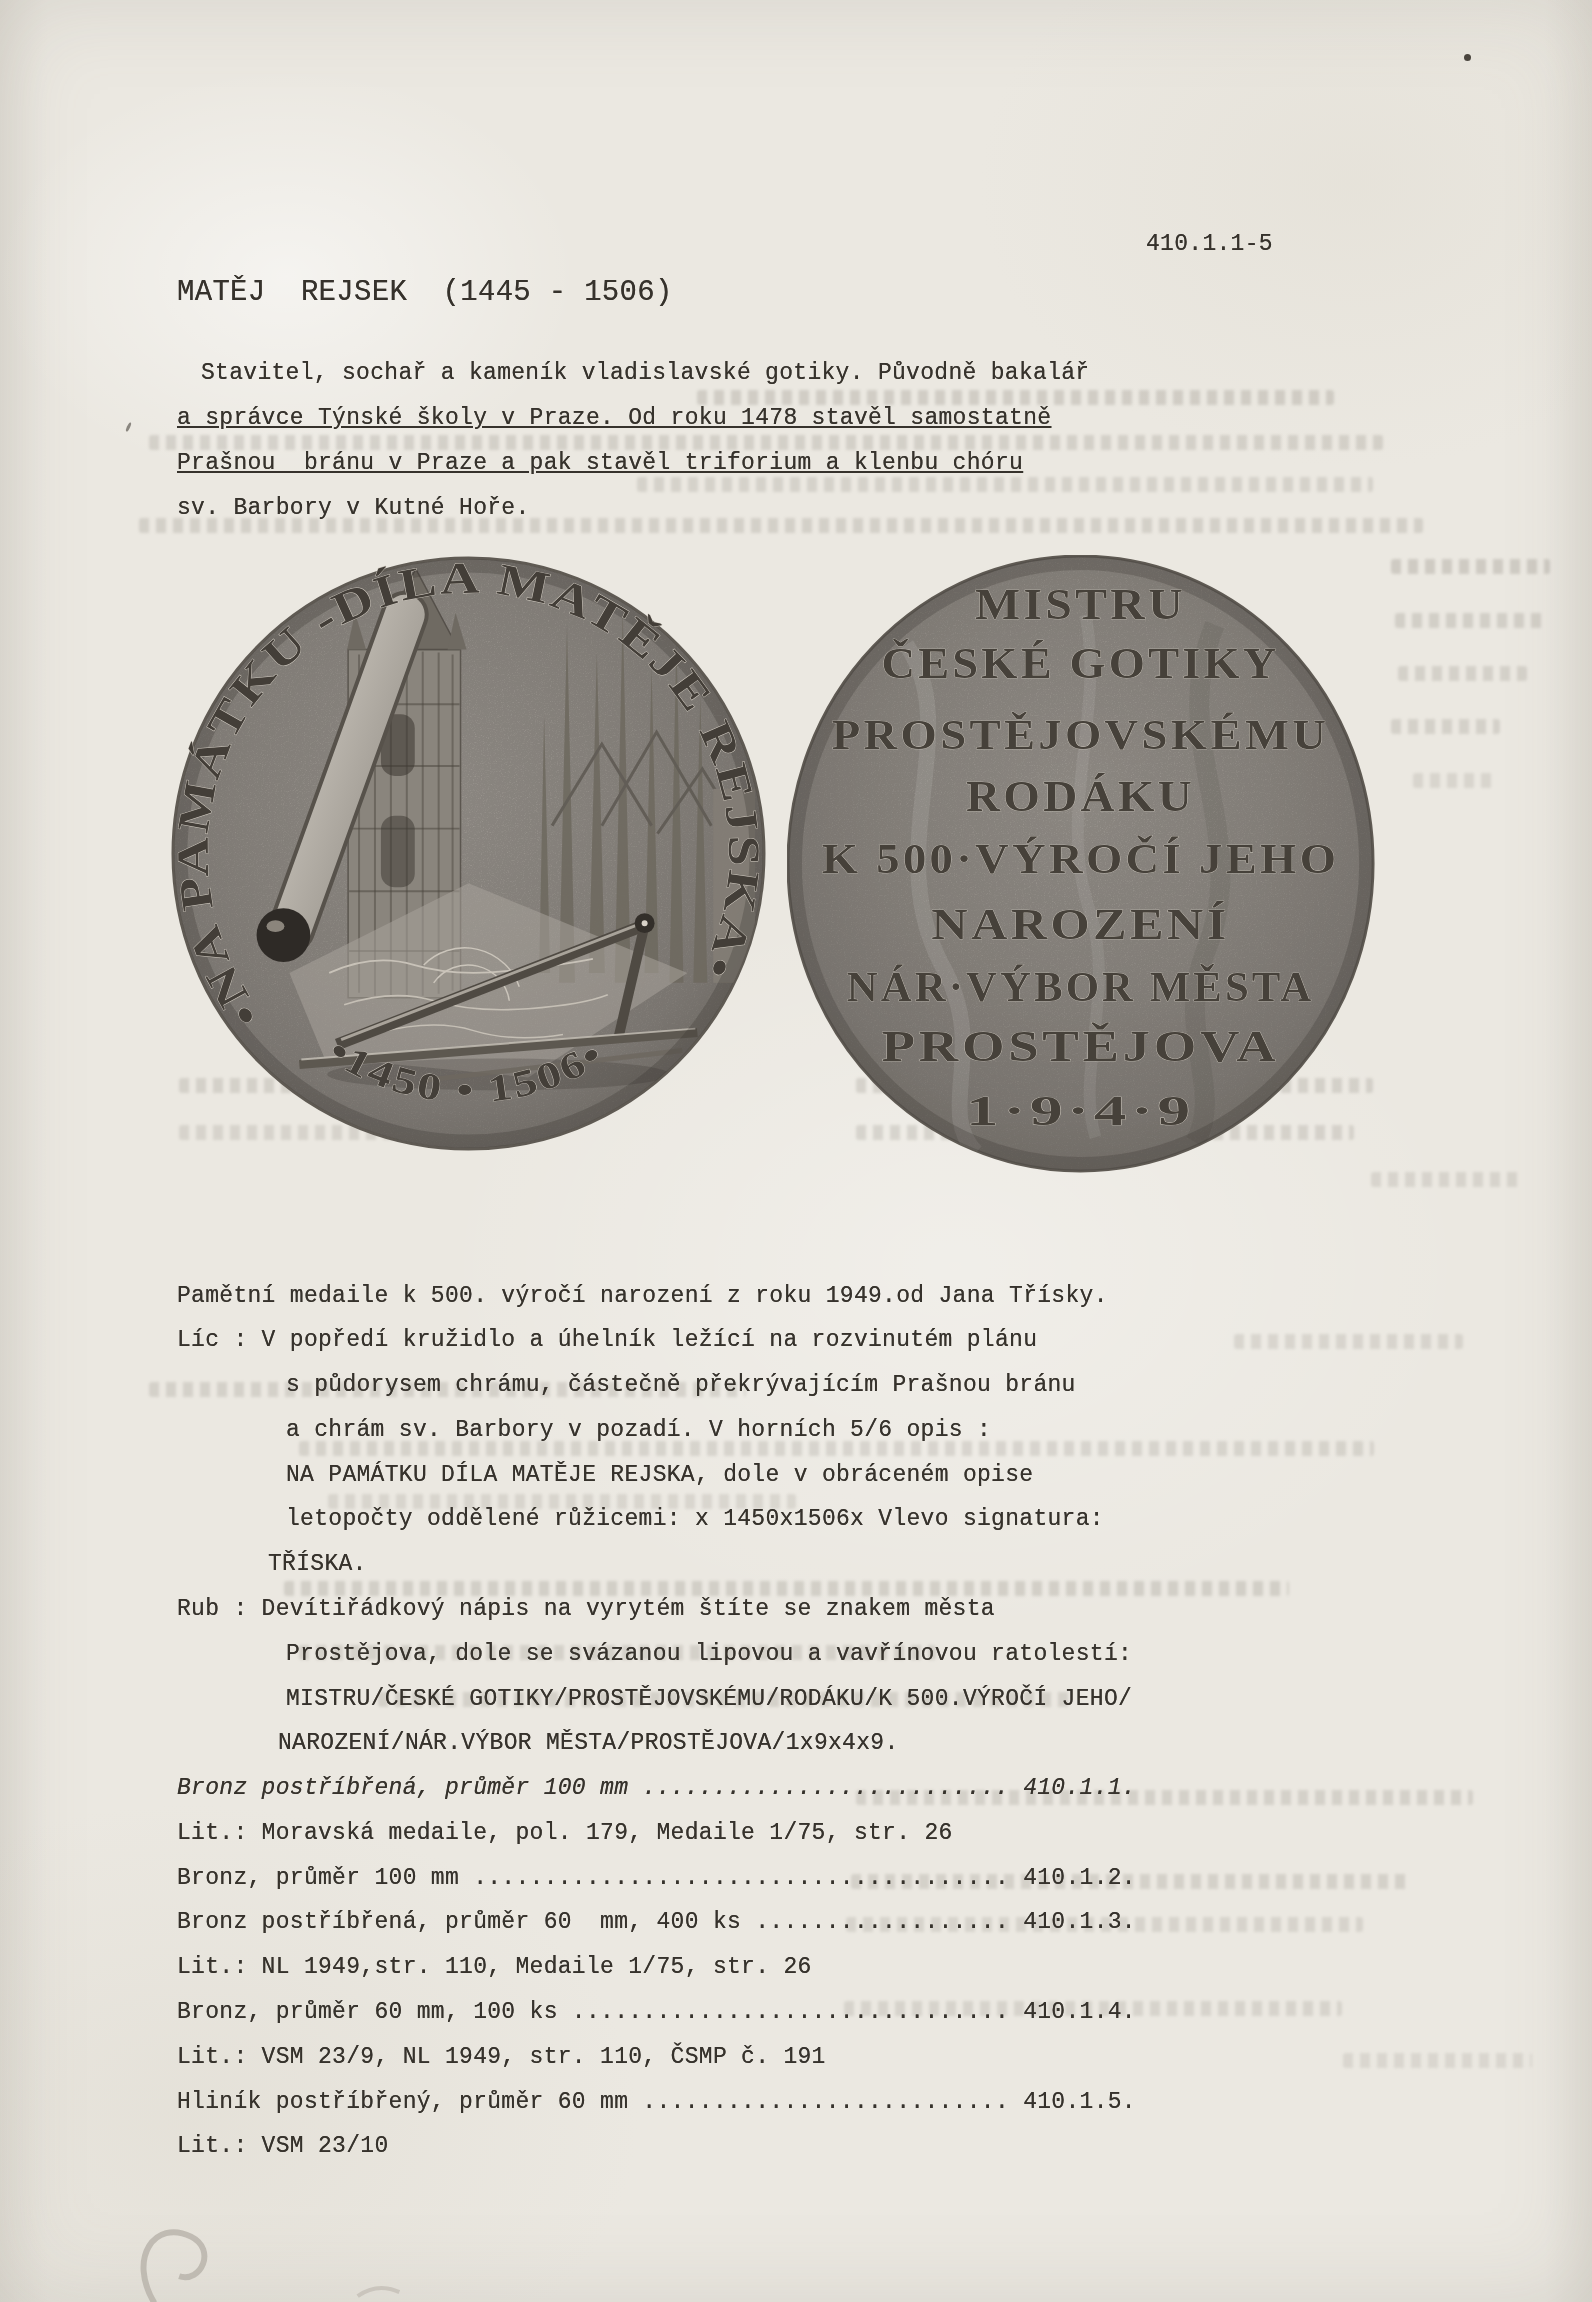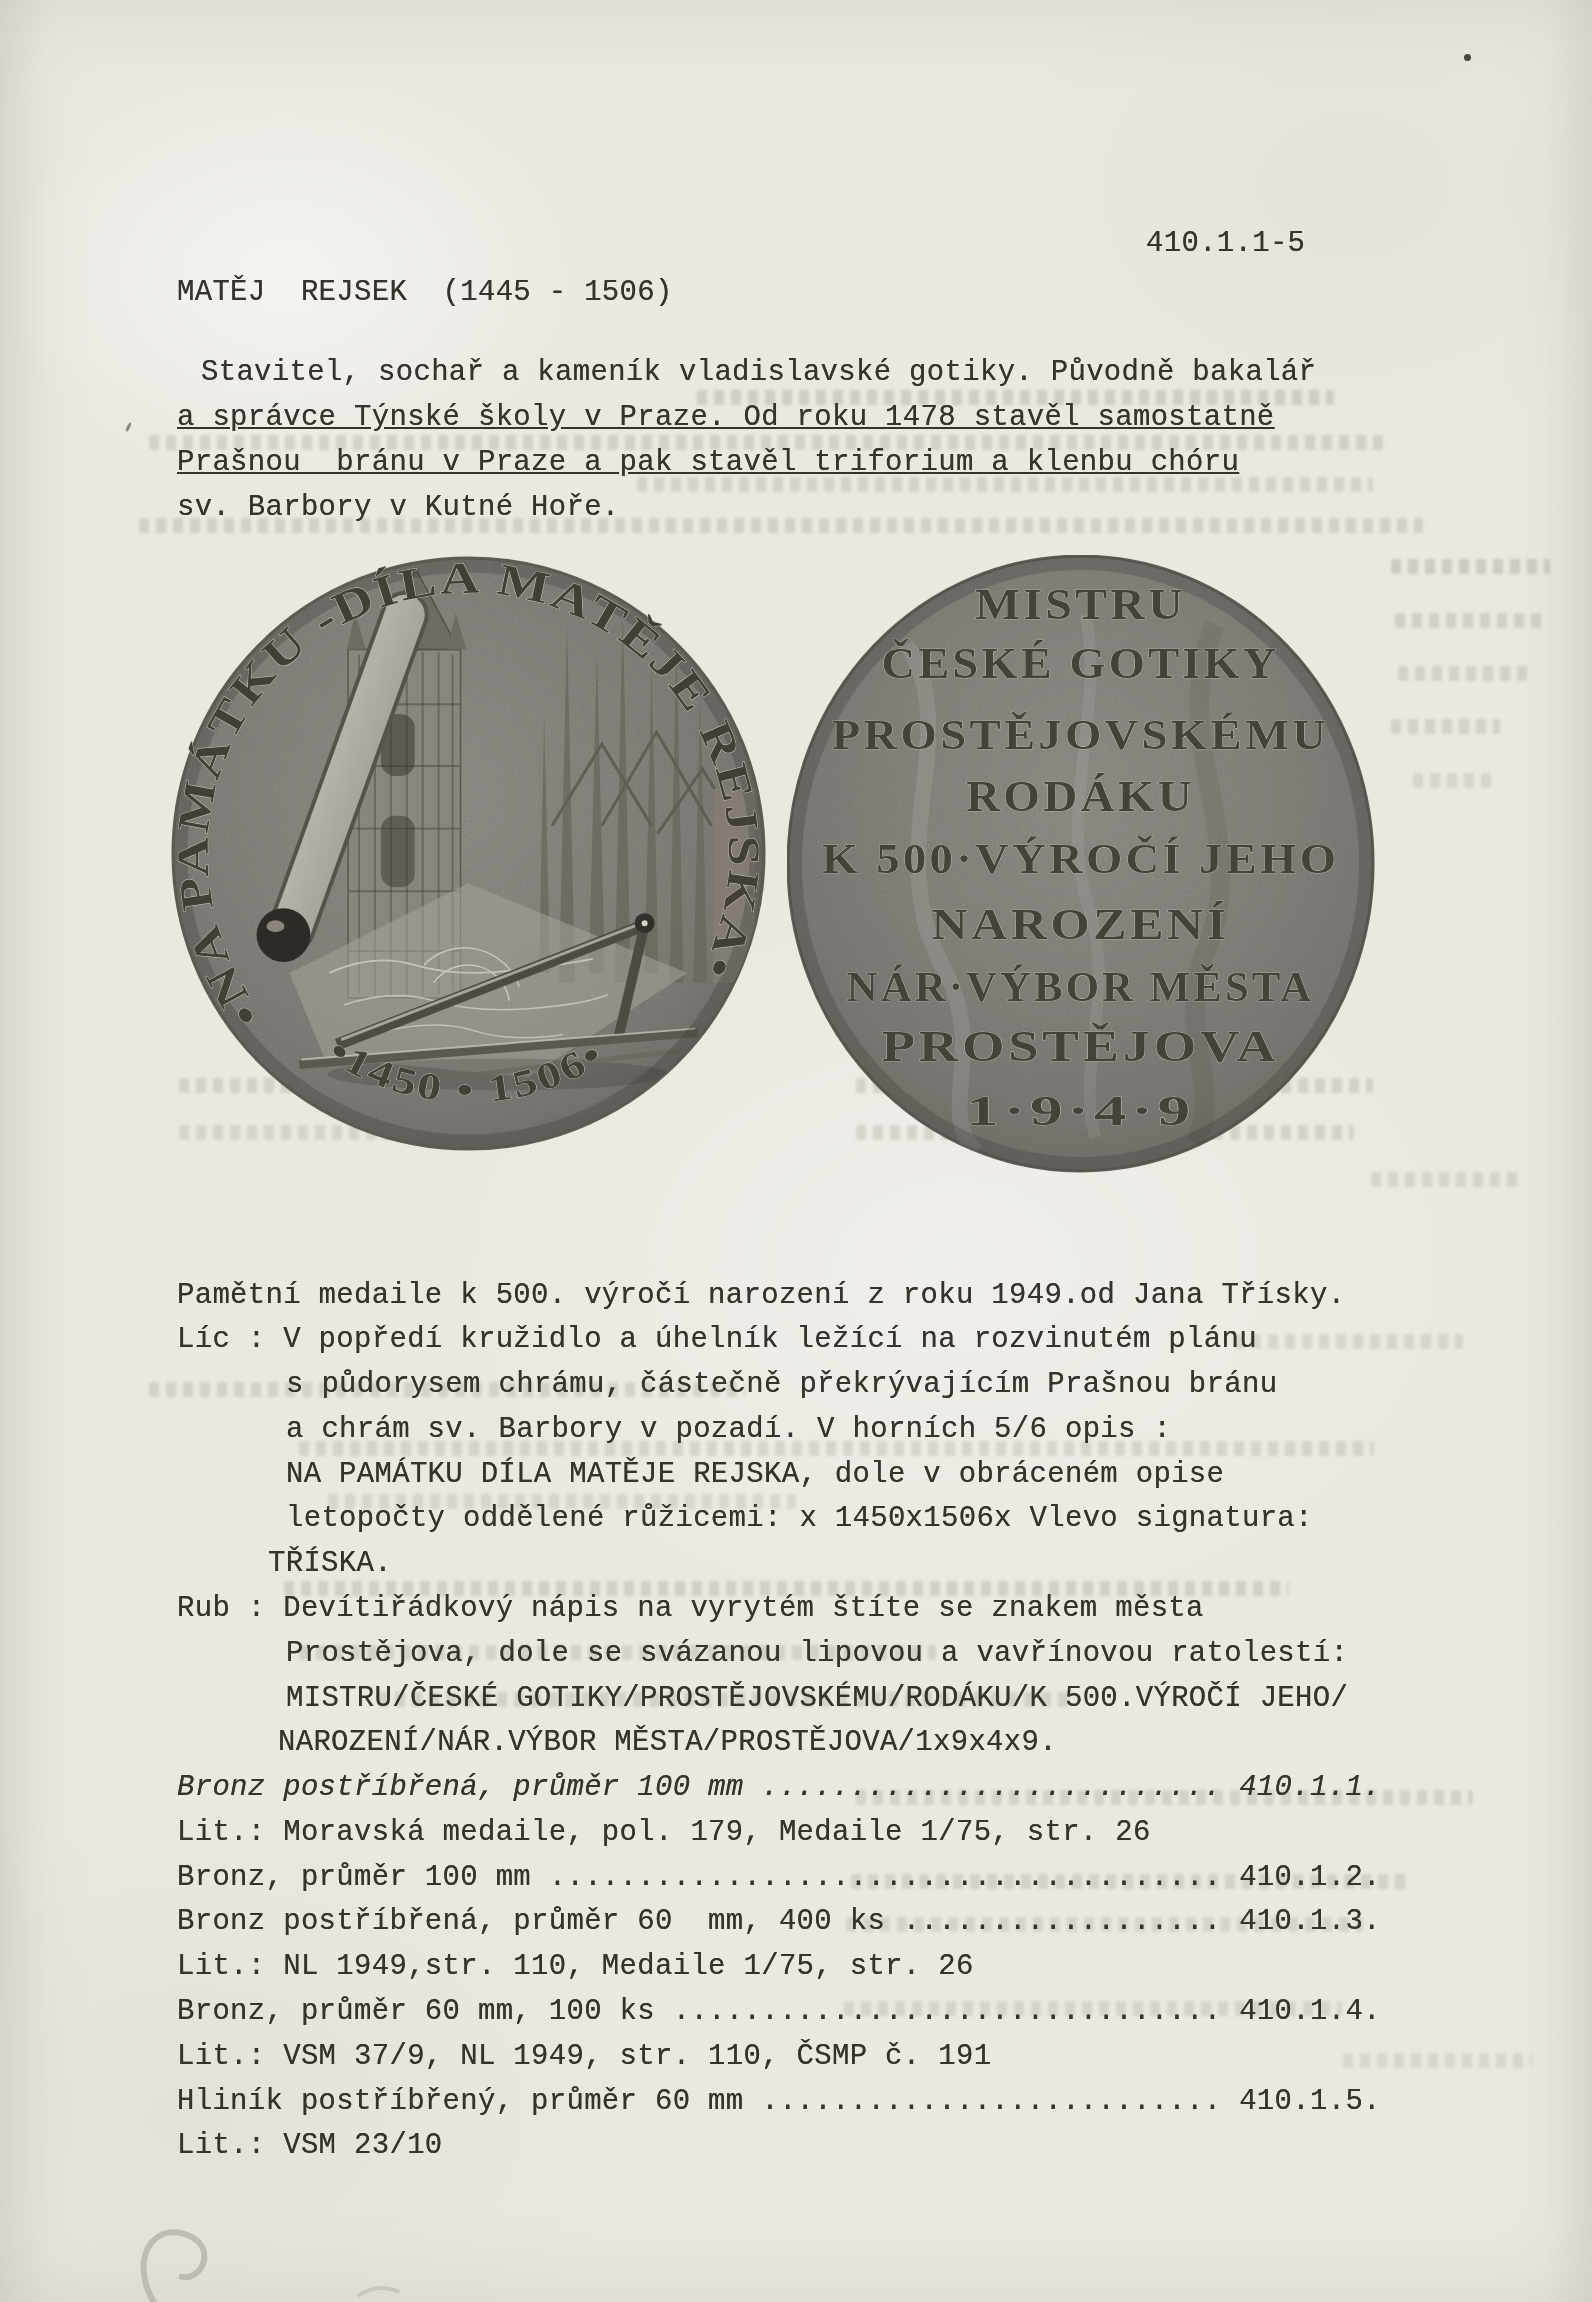--- a/index.html
+++ b/index.html
@@ -9,21 +9,21 @@
     background-image:
       radial-gradient(418px 299px at 18% 12%, rgba(255,255,255,.5), rgba(255,255,255,0) 70%),
       radial-gradient(498px 378px at 85% 8%,  rgba(226,222,212,.55), rgba(226,222,212,0) 75%),
       radial-gradient(697px 498px at 60% 55%, rgba(255,255,255,.28), rgba(255,255,255,0) 75%),
       radial-gradient(597px 418px at 12% 92%, rgba(222,218,208,.5), rgba(222,218,208,0) 75%),
       linear-gradient(90deg, rgba(210,206,197,.35) 0, rgba(210,206,197,0) 3%, rgba(210,206,197,0) 97%, rgba(213,209,200,.4) 100%);
     box-shadow:inset 0 0 90px rgba(120,114,104,.18);
     font-family:"Liberation Mono","DejaVu Sans Mono",monospace;
   }
   .tl{
-    position:absolute;font-size:29px;line-height:34px;letter-spacing:0.3px;
+    position:absolute;font-size:23px;line-height:34px;letter-spacing:0.3px;
     color:#36322c;white-space:pre;text-shadow:0 0 0.6px rgba(54,50,44,.8);
   }
   .heading{font-size:29px;}
   .smudge{
     position:absolute;height:15px;border-radius:3px;
     background:repeating-linear-gradient(90deg, rgba(122,116,106,.55) 0 10px, rgba(122,116,106,0) 10px 17px);
     filter:blur(1.6px);
   }
   .speck{position:absolute;background:#4a453e;border-radius:50%;}
   svg text{font-family:"Liberation Serif","DejaVu Serif",serif;}
@@ -80,21 +80,21 @@
       <div class="tl" style="left: 177px; top: 1592px;">Rub : Devítiřádkový nápis na vyrytém štíte se znakem města</div>
       <div class="tl" style="left: 286px; top: 1637px;">Prostějova, dole se svázanou lipovou a vavřínovou ratolestí:</div>
       <div class="tl" style="left: 286px; top: 1682px;">MISTRU/ČESKÉ GOTIKY/PROSTĚJOVSKÉMU/RODÁKU/K 500.VÝROČÍ JEHO/</div>
       <div class="tl" style="left: 278px; top: 1726px;">NAROZENÍ/NÁR.VÝBOR MĚSTA/PROSTĚJOVA/1x9x4x9.</div>
       <div class="tl" style="left: 177px; top: 1771px; font-style: italic;">Bronz postříbřená, průměr 100 mm .......................... 410.1.1.</div>
       <div class="tl" style="left: 177px; top: 1816px;">Lit.: Moravská medaile, pol. 179, Medaile 1/75, str. 26</div>
       <div class="tl" style="left: 177px; top: 1861px;">Bronz, průměr 100 mm ...................................... 410.1.2.</div>
       <div class="tl" style="left: 177px; top: 1905px;">Bronz postříbřená, průměr 60  mm, 400 ks .................. 410.1.3.</div>
       <div class="tl" style="left: 177px; top: 1950px;">Lit.: NL 1949,str. 110, Medaile 1/75, str. 26</div>
       <div class="tl" style="left: 177px; top: 1995px;">Bronz, průměr 60 mm, 100 ks ............................... 410.1.4.</div>
-      <div class="tl" style="left: 177px; top: 2040px;">Lit.: VSM 37/9, NL 1949, str. 110, ČSMP č. 191</div>
+      <div class="tl" style="left: 177px; top: 2040px;">Lit.: VSM 23/9, NL 1949, str. 110, ČSMP č. 191</div>
       <div class="tl" style="left: 177px; top: 2085px;">Hliník postříbřený, průměr 60 mm .......................... 410.1.5.</div>
       <div class="tl" style="left: 177px; top: 2129px;">Lit.: VSM 23/10</div>
     </div>
 
   <svg id="obverse" width="597" height="597" viewBox="0 0 600 600" style="position:absolute;left:170px;top:555px;">
     <defs>
       <radialGradient id="o-grad" cx="45%" cy="40%" r="62%">
         <stop offset="0%" stop-color="#b6b1aa"></stop>
         <stop offset="55%" stop-color="#a39e97"></stop>
         <stop offset="85%" stop-color="#938e88"></stop>

